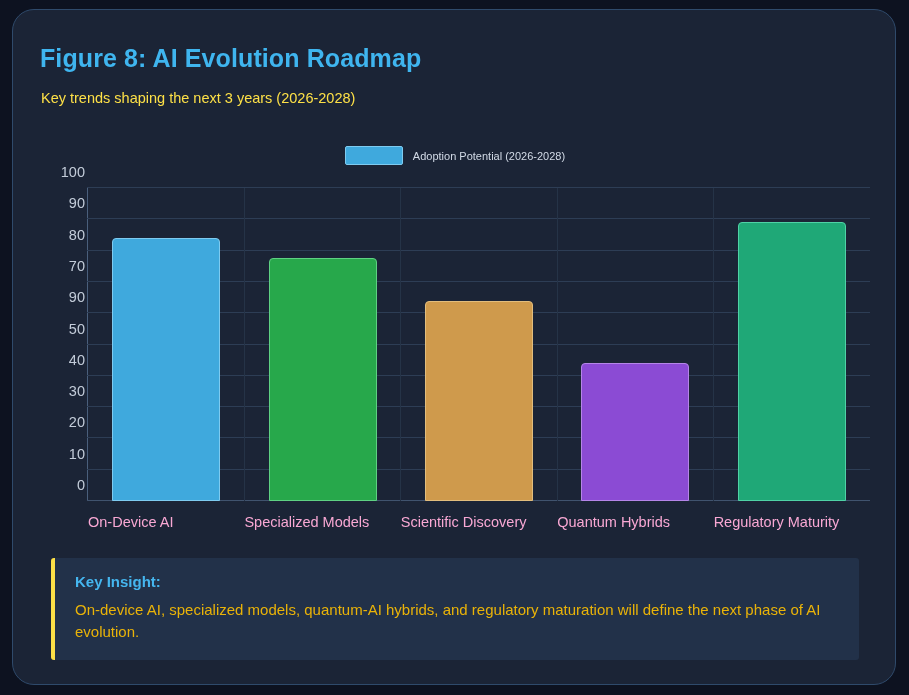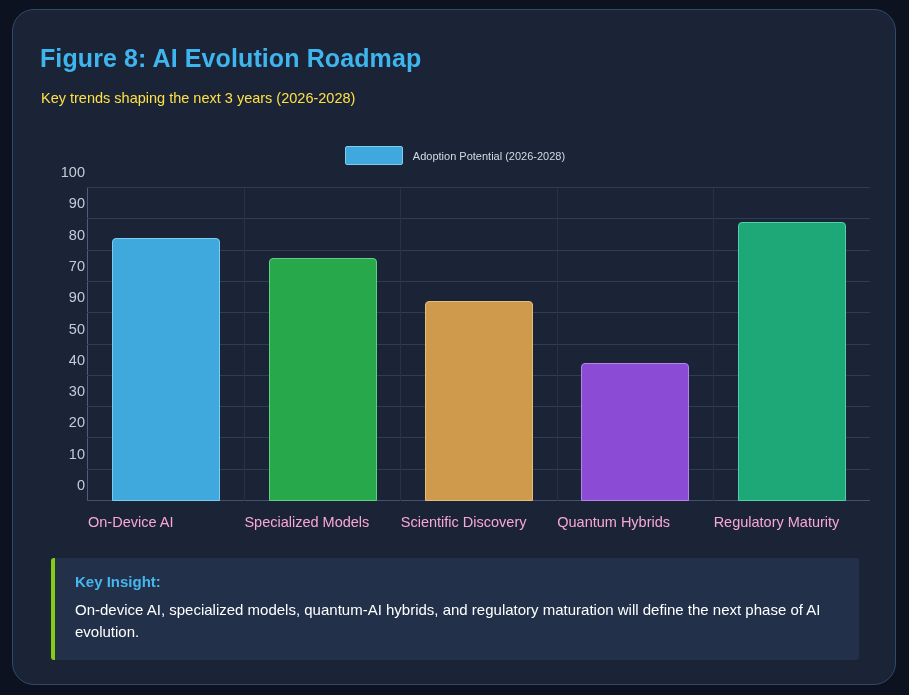--- a/index.html
+++ b/index.html
@@ -161,33 +161,33 @@
   }
 
   
   #insight {
     position: absolute;
     left: 38px;
     top: 548px;
     width: 808px;
     box-sizing: border-box;
     background: #223149;
-    border-left: 4px solid #84cc16;
+    border-left: 4px solid #fde047;
     border-radius: 3px;
     padding: 15px 20px 17px 20px;
   }
   #insight-title {
     font-size: 15px;
     font-weight: bold;
     color: #45b6ef;
     margin-bottom: 9px;
   }
   #insight-text {
     font-size: 15px;
-    color: #ffffff;
+    color: #eab308;
     line-height: 1.45;
   }
 </style>
 </head>
 <body>
 
 <div id="card">
 
   <div id="title">Figure 8: AI Evolution Roadmap</div>
   <div id="subtitle">Key trends shaping the next 3 years (2026-2028)</div>

